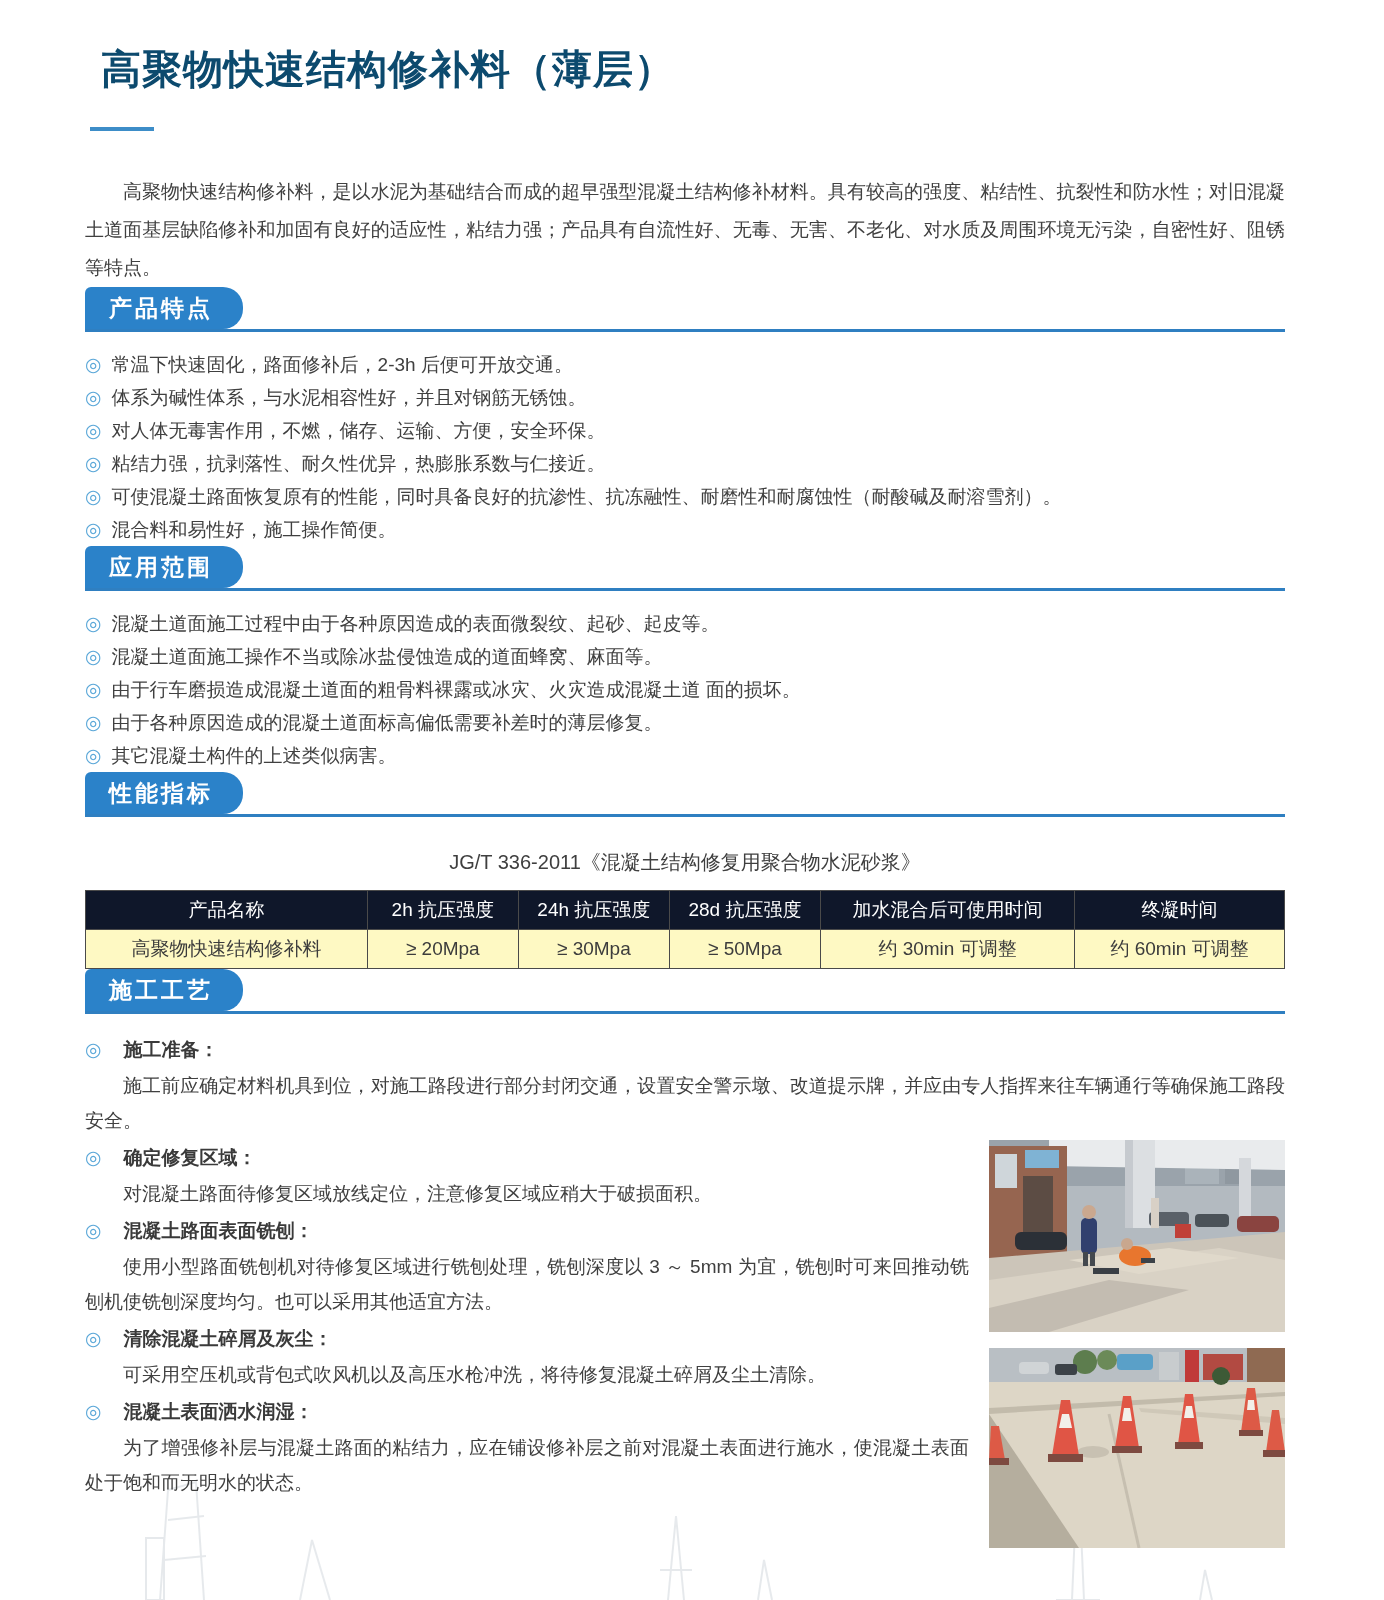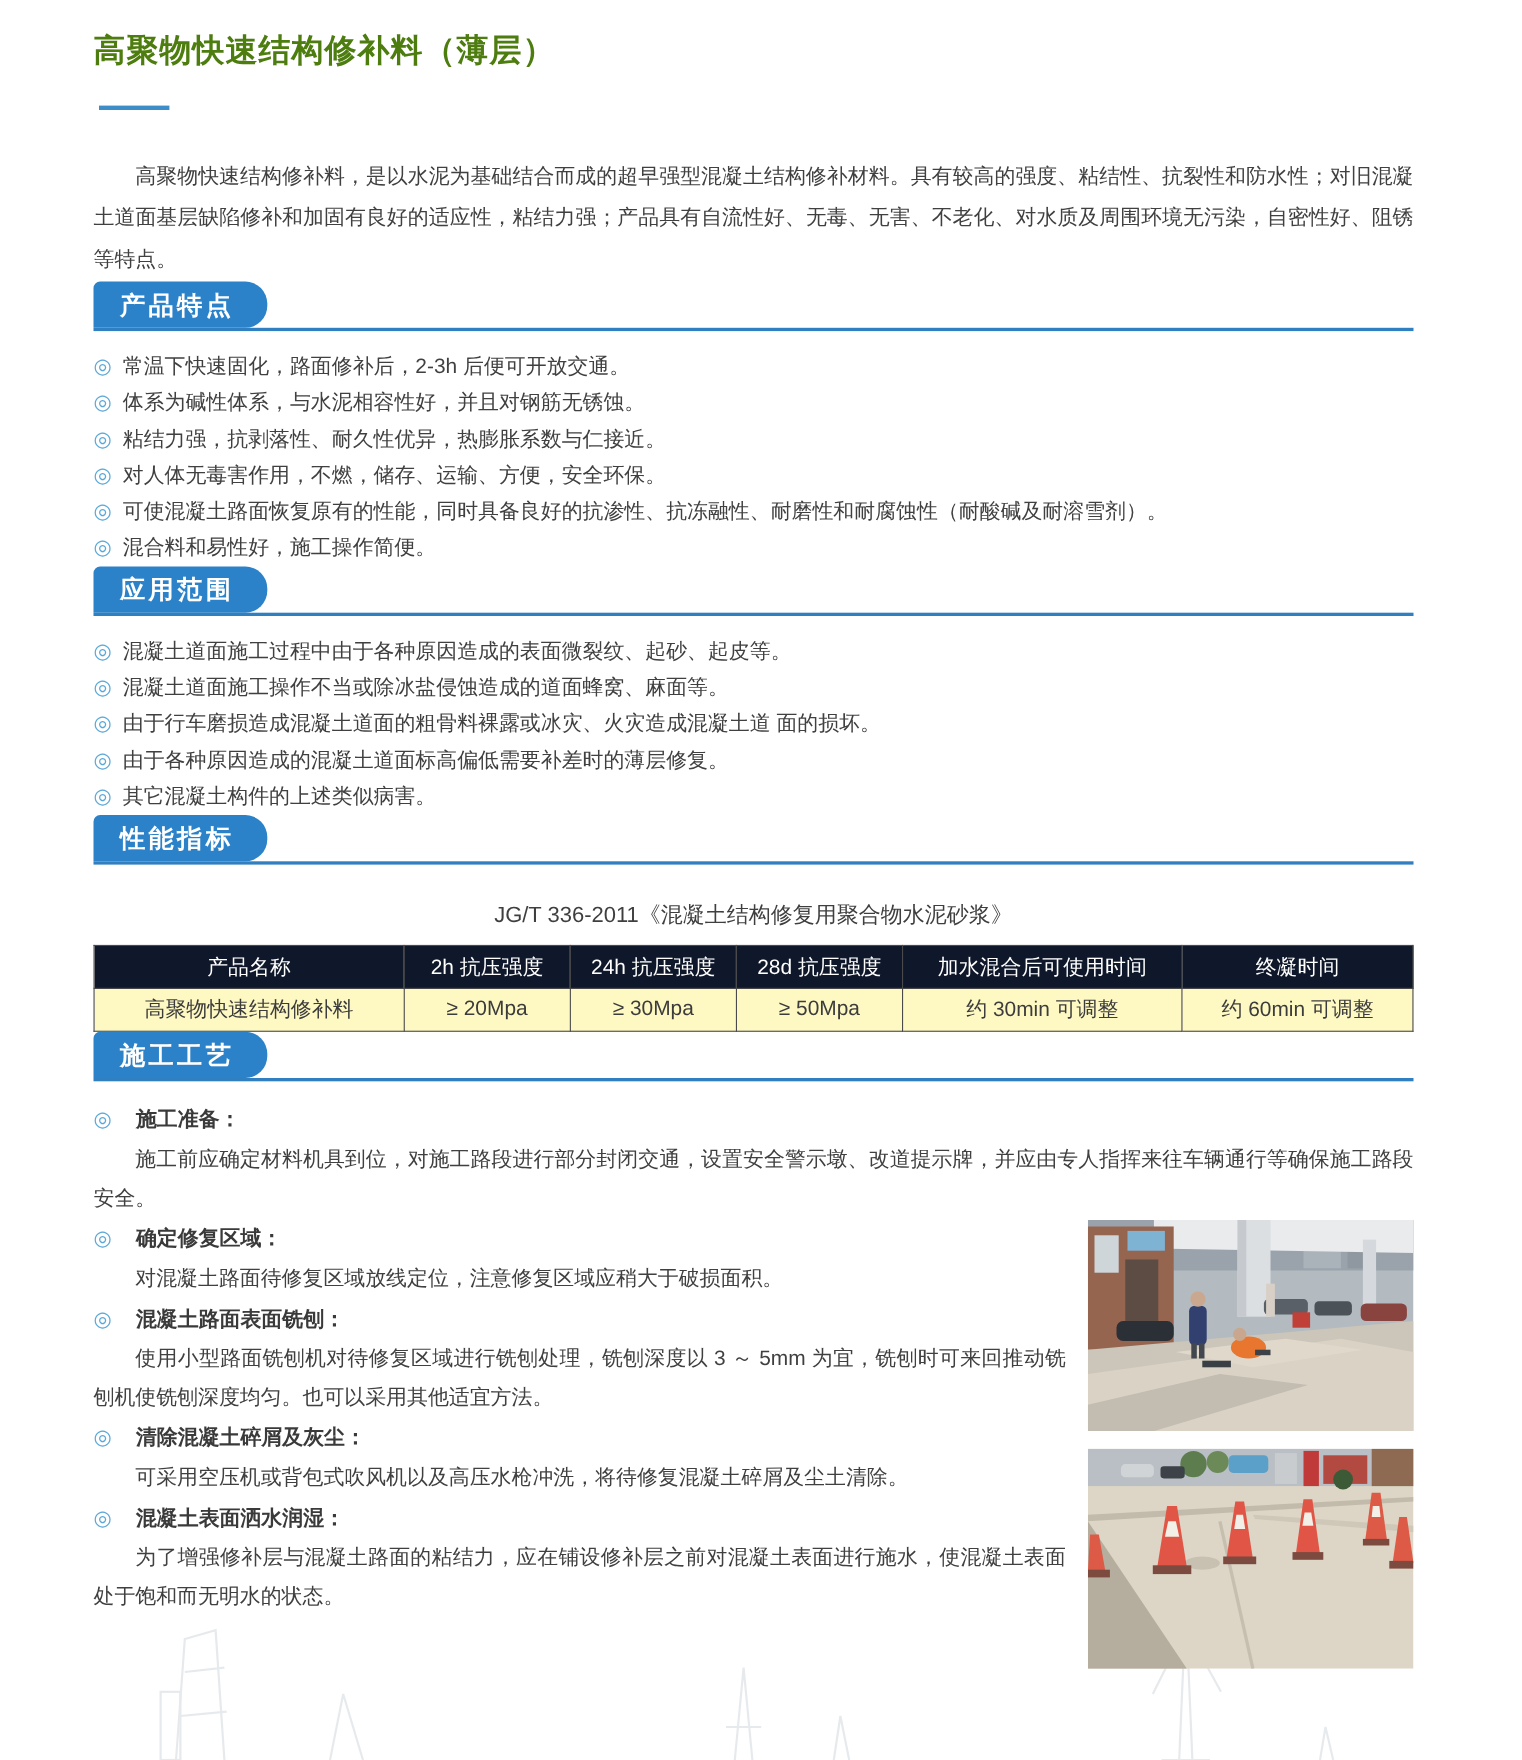--- a/index.html
+++ b/index.html
@@ -3,21 +3,21 @@
 <meta charset="utf-8">
 <style>
   html,body { margin:0; padding:0; background:#ffffff; }
   body {
     width:1384px; height:1600px; position:relative; overflow:hidden;
     font-family:"Liberation Sans","DejaVu Sans",sans-serif;
     color:#404040;
   }
   .page { position:relative; padding:26px 99px 10px 85px; width:1200px; z-index:2; }
 
-  h1.page-title { margin:0; font-size:29px; font-weight:bold; color:#4d7c0f; letter-spacing:1px; }
+  h1.page-title { margin:16px; font-size:40px; font-weight:bold; color:#0c4a6e; letter-spacing:1px; }
   .title-dash { width:64px; height:4px; background:#3d8dc8; margin:30px 0 0 5px; }
 
   p.intro { margin:42px 0 0 0; font-size:19px; line-height:38px; text-indent:2em; text-align:justify; }
 
   .section-header { border-bottom:3px solid #2f7fc1; }
   .badge {
     display:inline-block; background:#2b82c9; color:#ffffff;
     font-size:23px; font-weight:bold; letter-spacing:3px; line-height:1;
     padding:10px 30px 9px 24px; border-radius:6px 20px 20px 0;
   }
@@ -52,22 +52,22 @@
   <div class="title-dash"></div>
 
   <p class="intro">高聚物快速结构修补料，是以水泥为基础结合而成的超早强型混凝土结构修补材料。具有较高的强度、粘结性、抗裂性和防水性；对旧混凝土道面基层缺陷修补和加固有良好的适应性，粘结力强；产品具有自流性好、无毒、无害、不老化、对水质及周围环境无污染，自密性好、阻锈等特点。</p>
 
   <div class="section-header">
     <span class="badge">产品特点</span>
   </div>
   <ul class="bullet-list">
     <li><span class="bullet">◎</span><span>常温下快速固化，路面修补后，2-3h 后便可开放交通。</span></li>
     <li><span class="bullet">◎</span><span>体系为碱性体系，与水泥相容性好，并且对钢筋无锈蚀。</span></li>
+    <li><span class="bullet">◎</span><span>对人体无毒害作用，不燃，储存、运输、方便，安全环保。</span></li>
     <li><span class="bullet">◎</span><span>粘结力强，抗剥落性、耐久性优异，热膨胀系数与仁接近。</span></li>
-    <li><span class="bullet">◎</span><span>对人体无毒害作用，不燃，储存、运输、方便，安全环保。</span></li>
     <li><span class="bullet">◎</span><span>可使混凝土路面恢复原有的性能，同时具备良好的抗渗性、抗冻融性、耐磨性和耐腐蚀性（耐酸碱及耐溶雪剂）。</span></li>
     <li><span class="bullet">◎</span><span>混合料和易性好，施工操作简便。</span></li>
   </ul>
 
   <div class="section-header">
     <span class="badge">应用范围</span>
   </div>
   <ul class="bullet-list">
     <li><span class="bullet">◎</span><span>混凝土道面施工过程中由于各种原因造成的表面微裂纹、起砂、起皮等。</span></li>
     <li><span class="bullet">◎</span><span>混凝土道面施工操作不当或除冰盐侵蚀造成的道面蜂窝、麻面等。</span></li>

